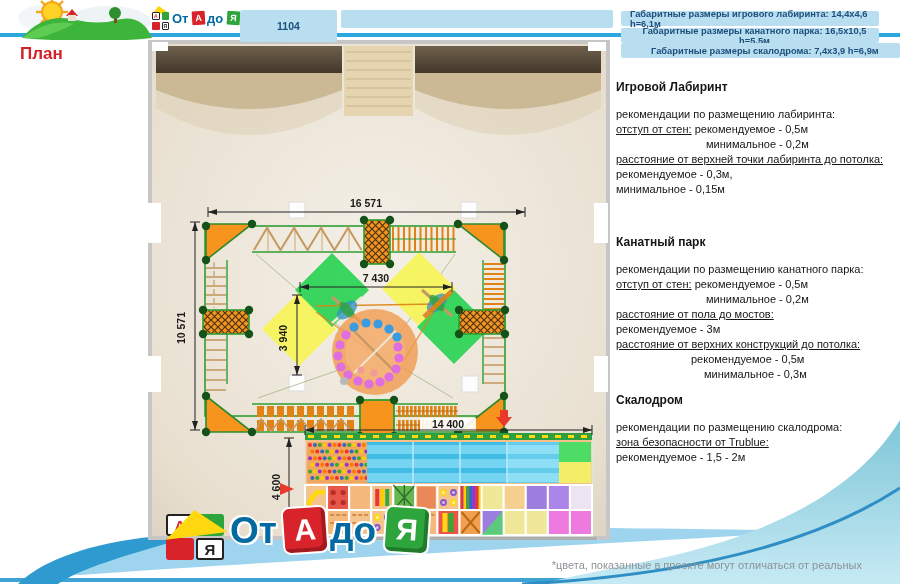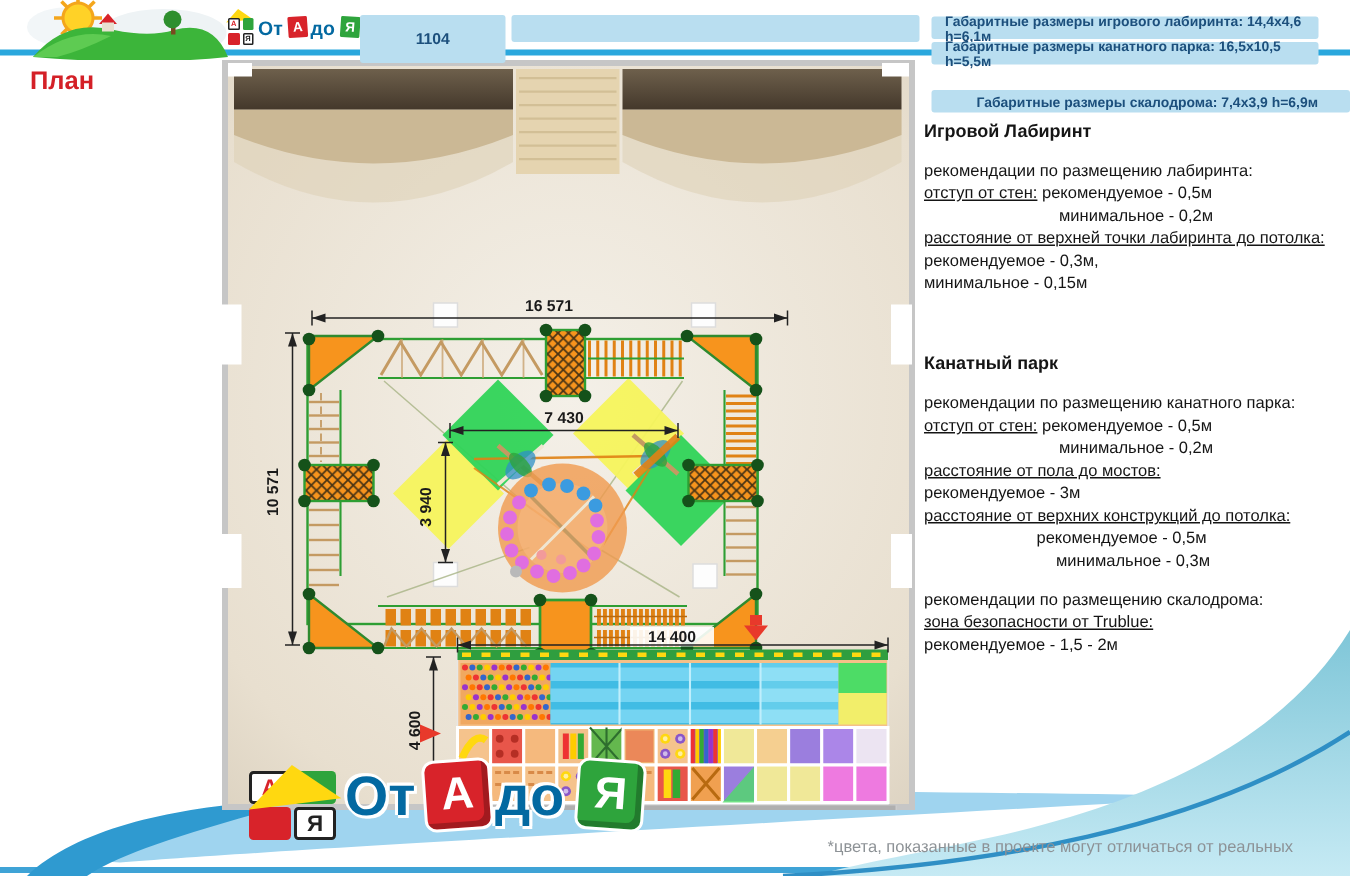--- a/index.html
+++ b/index.html
@@ -6,21 +6,21 @@
   body{width:900px;height:584px;position:relative;overflow:hidden;background:#fff;
        font-family:"Liberation Sans","DejaVu Sans",sans-serif;}
   .abs{position:absolute;}
   
   #header-line{left:0;top:33px;width:900px;height:4px;background:var(--accent,#2aa7dd);z-index:1;}
   .hbox{background:var(--boxbg,#b9def0);color:var(--boxtext,#1c4f7c);font-weight:bold;
         border-radius:2px;z-index:2;display:flex;align-items:center;justify-content:center;}
   #project-number{left:240px;top:10px;width:97px;height:32px;font-size:10.5px;}
   #blank-box{left:341px;top:10px;width:272px;height:18px;}
   .info-box{left:621px;width:258px;height:15px;font-size:9.3px;justify-content:flex-start;padding-left:9px;width:249px;}
-  #info-0{top:11px;} #info-1{top:28px;} #info-2{top:60px;padding-left:30px;}
+  #info-0{top:11px;} #info-1{top:28px;text-align:center;} #info-2{top:43px;padding-left:30px;}
   
   #page-title{left:20px;top:44px;font-size:17px;font-weight:bold;color:var(--titlered,#d42027);z-index:2;}
   
   .section{left:616px;width:276px;z-index:2;color:#151515;}
   .section h3{margin:0 0 13px 0;font-size:12px;font-weight:bold;}
   .tline{font-size:11px;line-height:15px;white-space:nowrap;}
   .u{text-decoration:underline;}
   #section-0{top:80px;} #section-1{top:235px;} #section-2{top:393px;}
   
   #plan-wrap{left:148px;top:40px;width:462px;height:500px;z-index:1;}
@@ -599,20 +599,21 @@
       <div class="tline"><span class="u">отступ от стен:</span><span> рекомендуемое - 0,5м</span></div>
       <div class="tline" style="padding-left: 90px;"><span>минимальное - 0,2м</span></div>
       <div class="tline"><span class="u">расстояние от пола до мостов:</span></div>
       <div class="tline"><span>рекомендуемое - 3м</span></div>
       <div class="tline"><span class="u">расстояние от верхних конструкций до потолка:</span></div>
       <div class="tline" style="padding-left: 75px;"><span>рекомендуемое - 0,5м</span></div>
       <div class="tline" style="padding-left: 88px;"><span>минимальное - 0,3м</span></div>
     </div>
 </div>
 <div id="section-2" class="abs section">
+  <h3>Скалодром</h3>
   <div>
       <div class="tline"><span>рекомендации по размещению скалодрома:</span></div>
       <div class="tline"><span class="u">зона безопасности от Trublue:</span></div>
       <div class="tline"><span>рекомендуемое - 1,5 - 2м</span></div>
     </div>
 </div>
 
 <div id="big-logo" class="abs">
   <div class="blockgrid">
     <div class="roof"></div>

